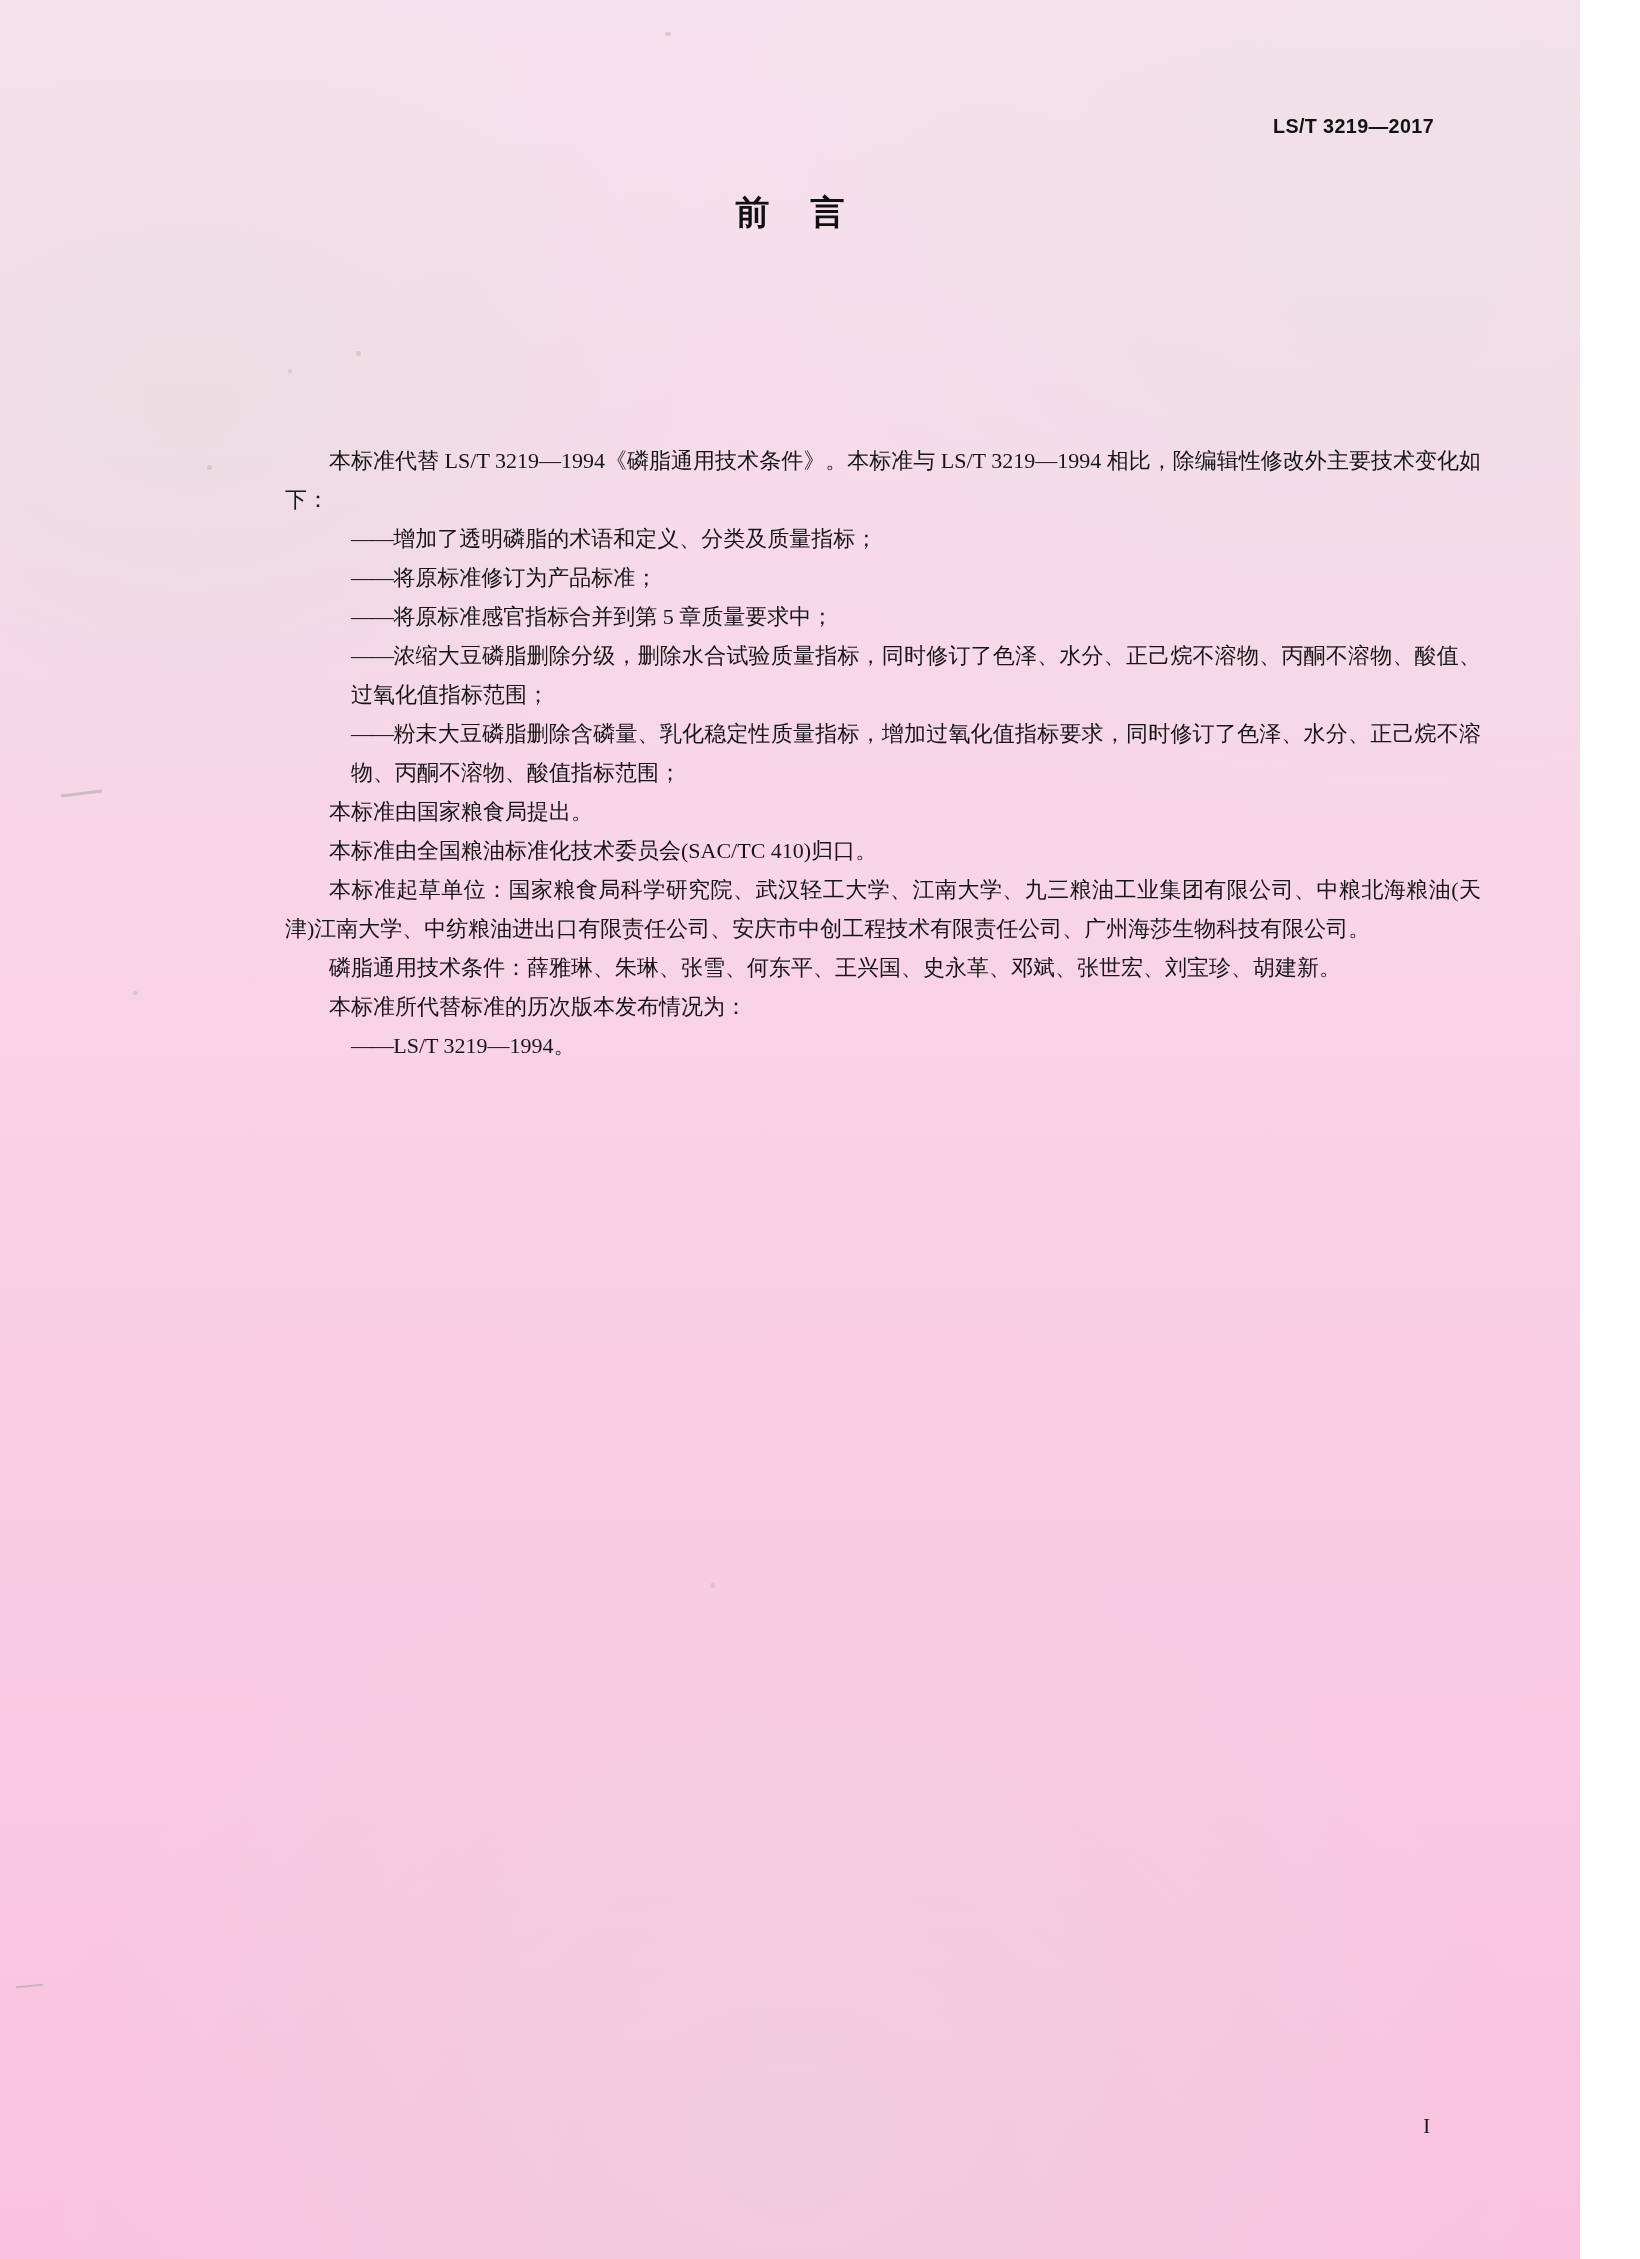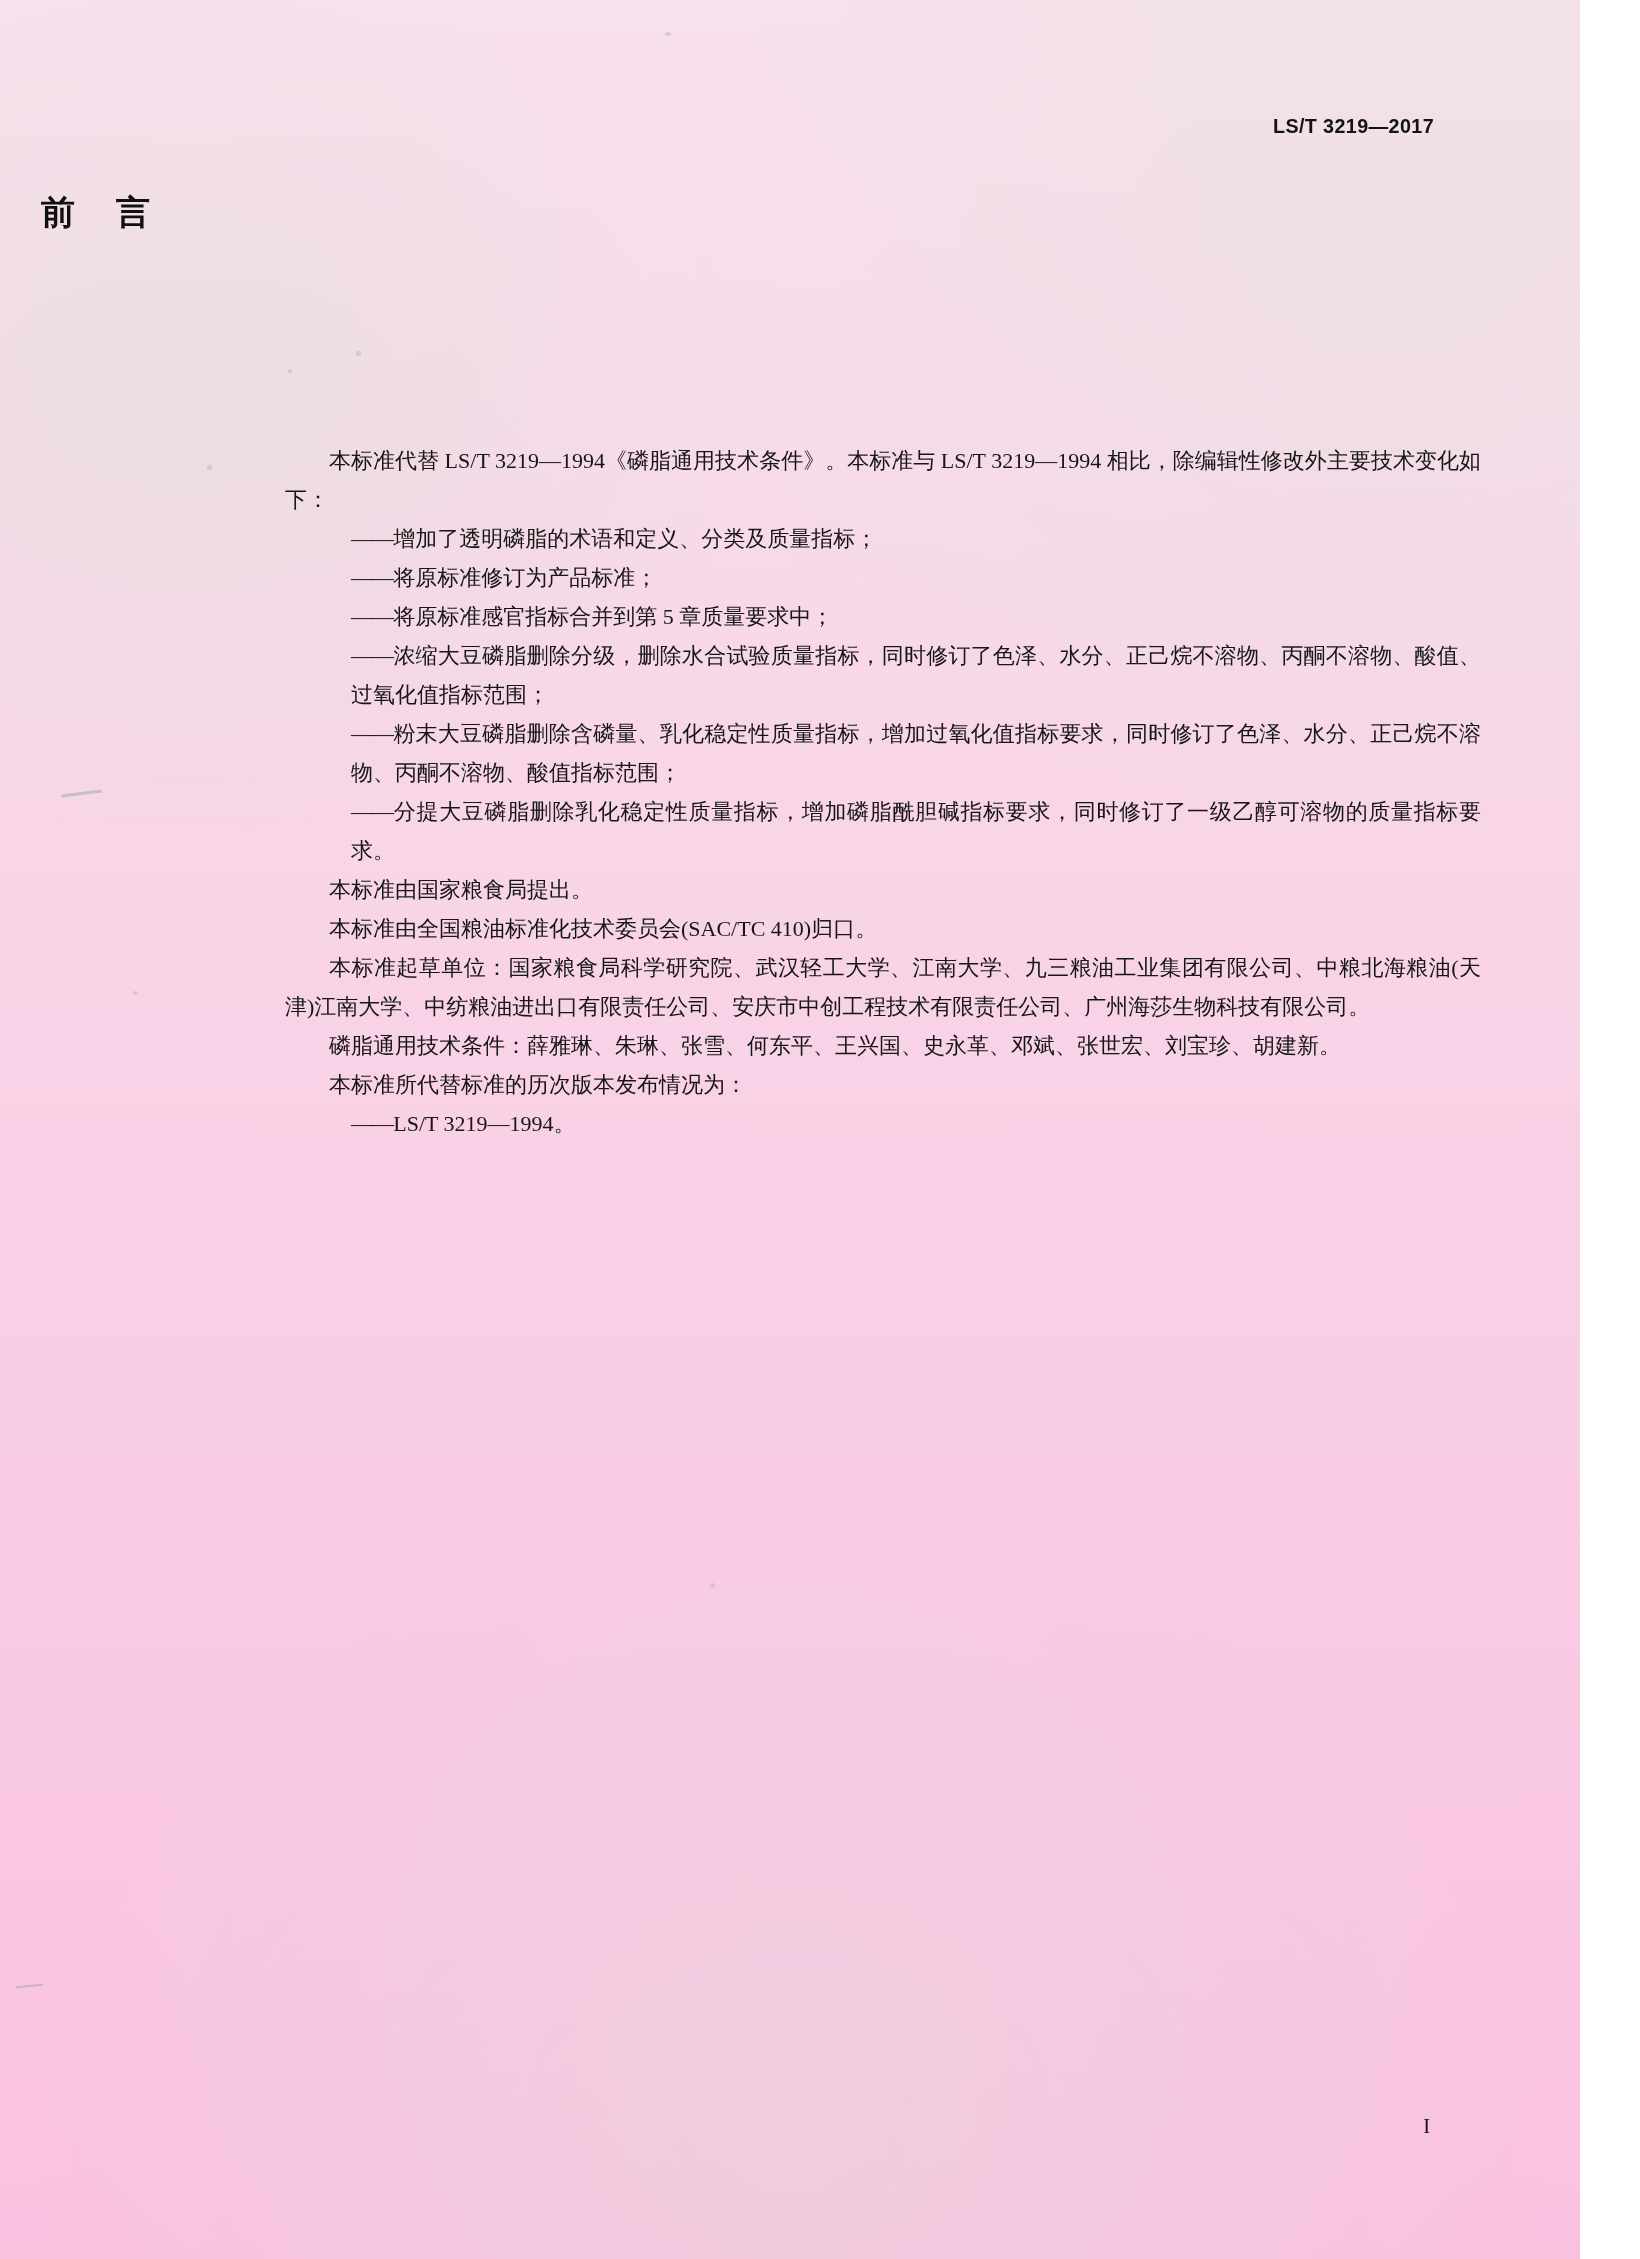--- a/index.html
+++ b/index.html
@@ -45,20 +45,21 @@
     font-family: "Liberation Sans", sans-serif;
     font-weight: bold;
     font-size: 19.7px;
     letter-spacing: 0.4px;
     color: #131313;
   }
   .doc-title {
     position: absolute;
     left: 0; right: 0;
     top: 190px;
+    text-align: center;
     font-size: 34px;
     font-weight: bold;
     letter-spacing: 41px;
     text-indent: 41px;
     color: #101010;
   }
   .body-block {
     position: absolute;
     left: 285px;
     top: 441px;
@@ -132,23 +133,20 @@
       </p>
       <p class="dash-item">
         <span class="dash">——</span><span>将原标准感官指标合并到第 5 章质量要求中；</span>
       </p>
       <p class="dash-item">
         <span class="dash">——</span><span>浓缩大豆磷脂删除分级，删除水合试验质量指标，同时修订了色泽、水分、正己烷不溶物、丙酮不溶物、酸值、过氧化值指标范围；</span>
       </p>
       <p class="dash-item">
         <span class="dash">——</span><span>粉末大豆磷脂删除含磷量、乳化稳定性质量指标，增加过氧化值指标要求，同时修订了色泽、水分、正己烷不溶物、丙酮不溶物、酸值指标范围；</span>
       </p>
-      <p class="dash-item">
-        <span class="dash">——</span><span>分提大豆磷脂删除乳化稳定性质量指标，增加磷脂酰胆碱指标要求，同时修订了一级乙醇可溶物的质量指标要求。</span>
-      </p>
 
       <p class="indent-para">本标准由国家粮食局提出。</p>
       <p class="indent-para">本标准由全国粮油标准化技术委员会(SAC/TC 410)归口。</p>
       <p class="indent-para">本标准起草单位：国家粮食局科学研究院、武汉轻工大学、江南大学、九三粮油工业集团有限公司、中粮北海粮油(天津)江南大学、中纺粮油进出口有限责任公司、安庆市中创工程技术有限责任公司、广州海莎生物科技有限公司。</p>
       <p class="indent-para">磷脂通用技术条件：薛雅琳、朱琳、张雪、何东平、王兴国、史永革、邓斌、张世宏、刘宝珍、胡建新。</p>
       <p class="indent-para">本标准所代替标准的历次版本发布情况为：</p>
 
       <p class="dash-item">
         <span class="dash">——</span><span>LS/T 3219—1994。</span>
       </p>

